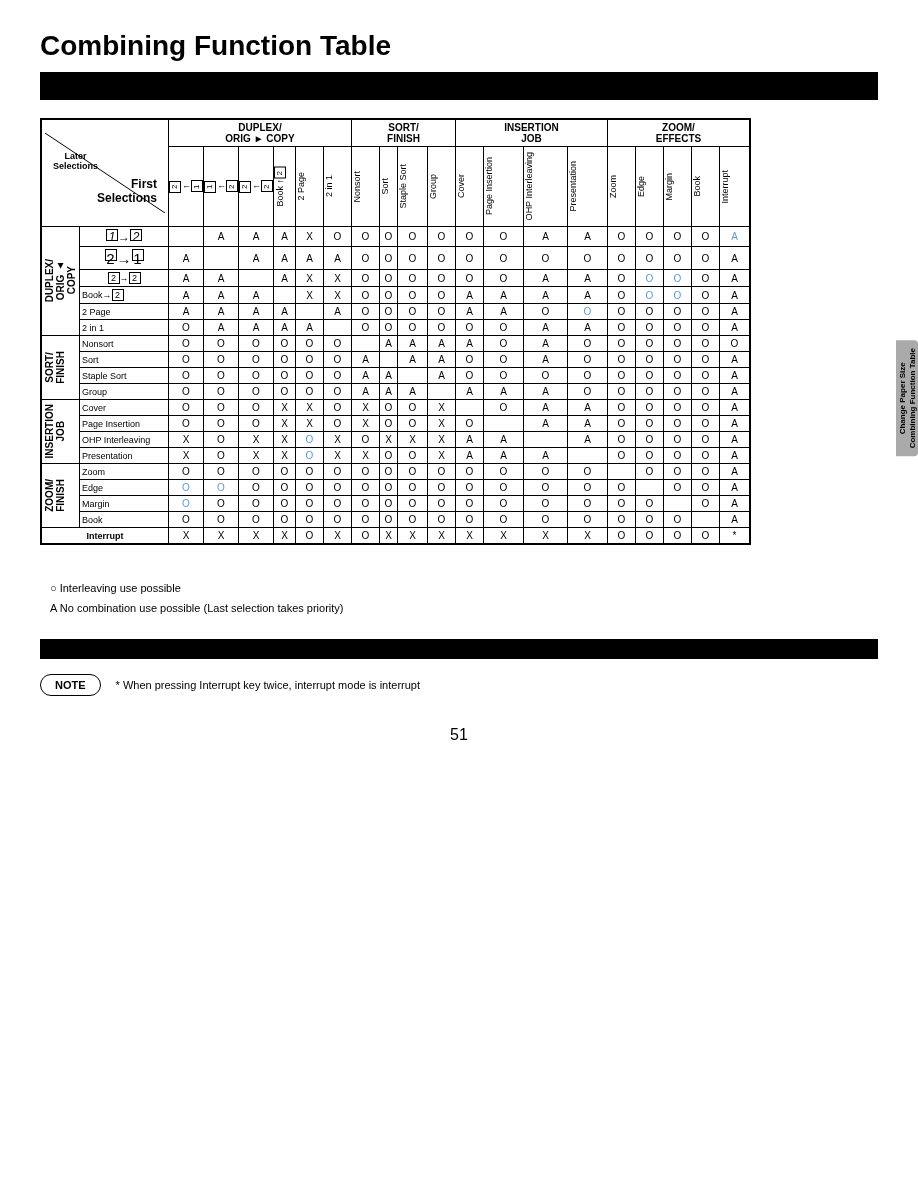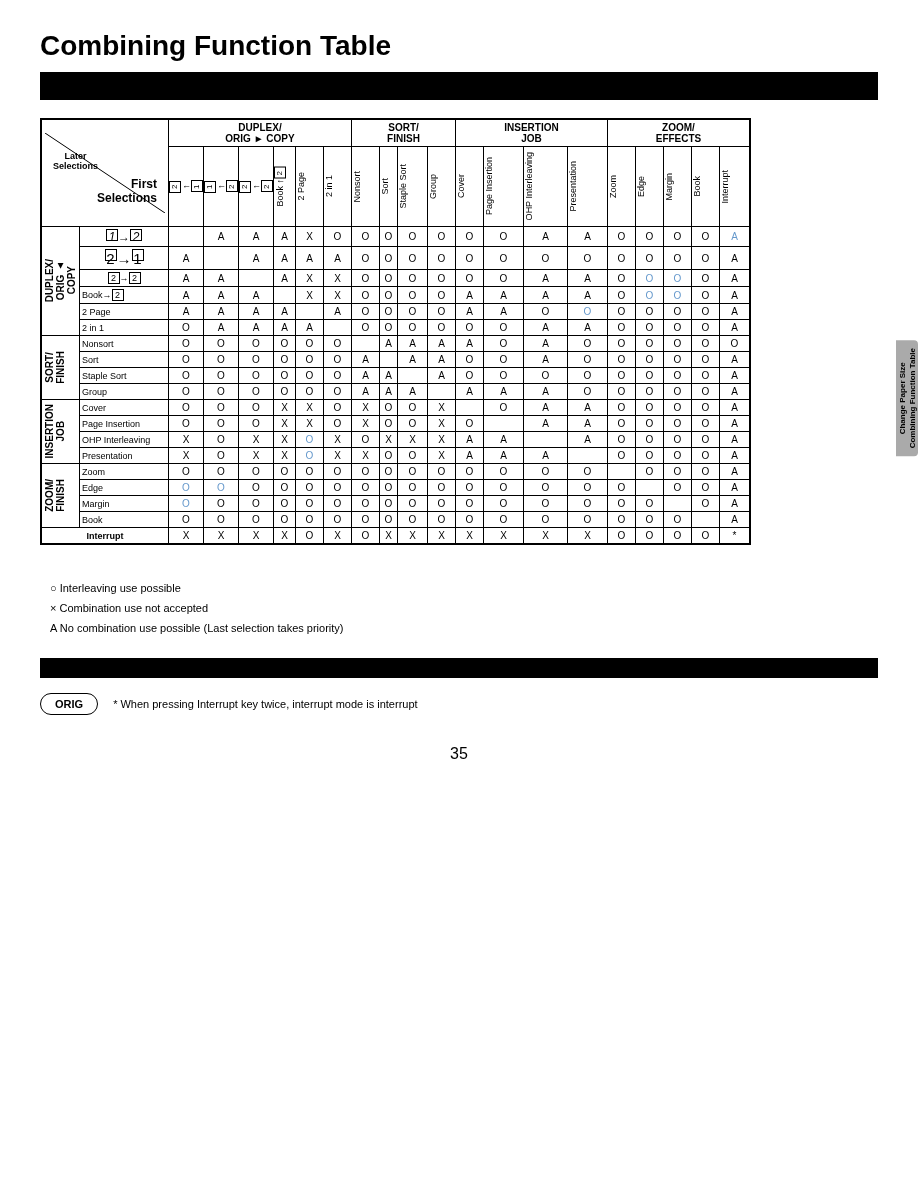--- a/index.html
+++ b/index.html
@@ -637,28 +637,27 @@
             <td>O</td>
             <td>*</td>
         </tr>
       </tbody>
     </table>
   </div>
 </div>
 
 <div class="legend">
   <p>○  Interleaving use possible</p>
-  <p>×  Combination use not accepted</p>
   <p>A  No combination use possible  (Last selection takes priority)</p>
 </div>
 
 <div class="bottom-bar"></div>
 
 <div class="note-box">
-  <span class="note-label">ORIG</span>
+  <span class="note-label">NOTE</span>
   <span class="note-text">*  When pressing Interrupt key twice, interrupt mode is interrupt</span>
 </div>
 
-<div class="page-num">35</div>
+<div class="page-num">51</div>
 
 <div class="side-tab">
   <span>Change Paper Size</span><br><span>Combining Function Table</span>
 </div>
 
 </body></html>

